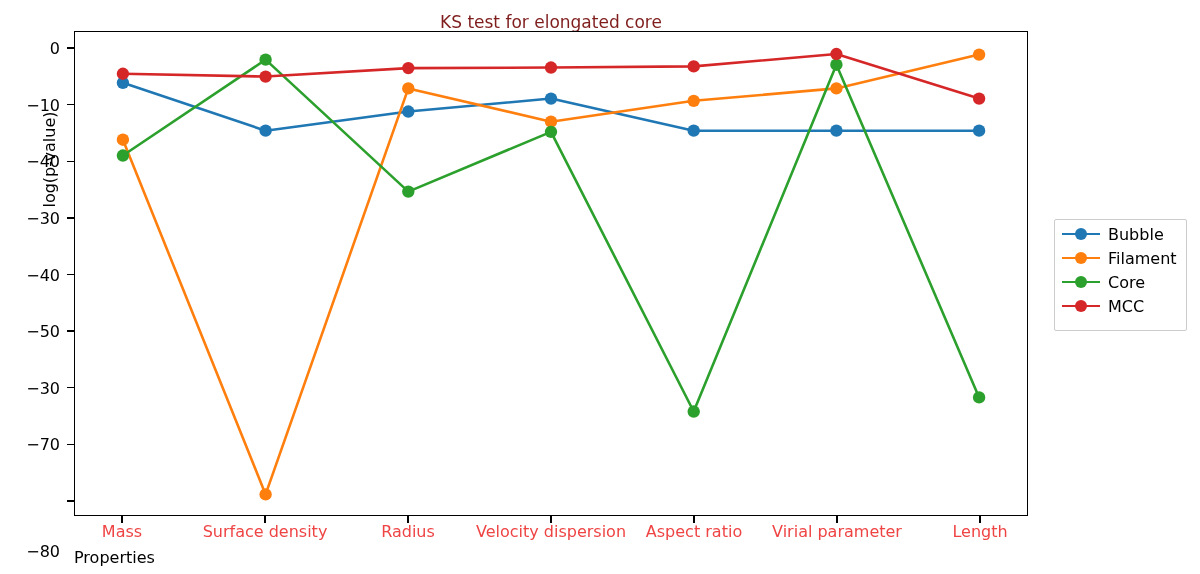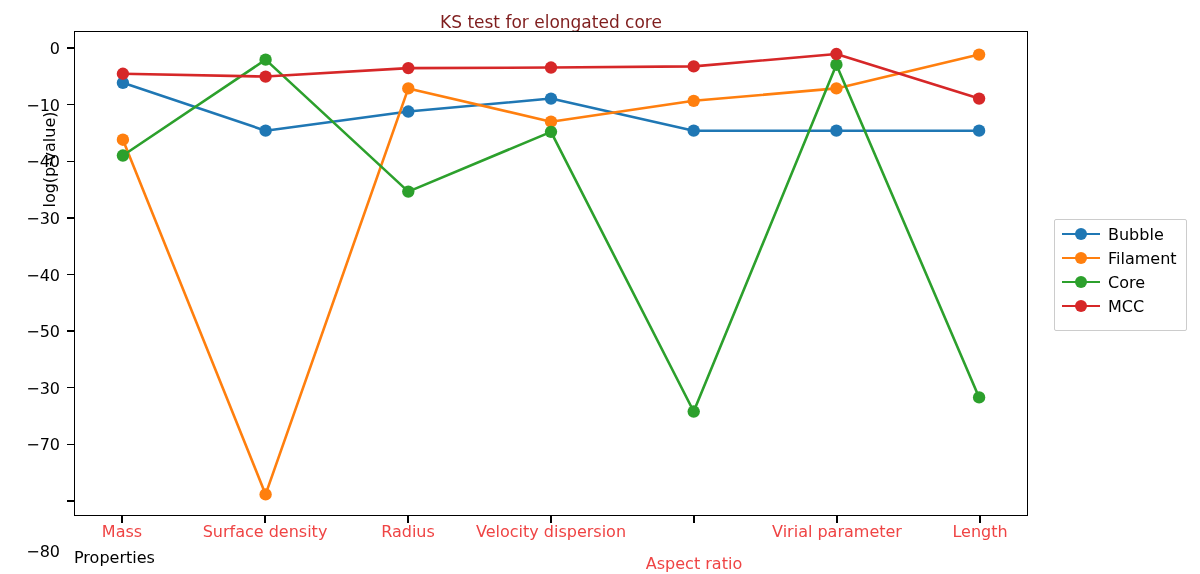--- a/index.html
+++ b/index.html
@@ -172,21 +172,21 @@
       <div class="ytick-label" style="top: 527px; margin-top: 24px;">−80</div>
       <div class="ytick-mark" style="top: 500.3px;"></div>
       <div class="xtick-label" style="left: 122px;">Mass</div>
       <div class="xtick-mark" style="left: 121.3px;"></div>
       <div class="xtick-label" style="left: 265px;">Surface density</div>
       <div class="xtick-mark" style="left: 264.3px;"></div>
       <div class="xtick-label" style="left: 408px;">Radius</div>
       <div class="xtick-mark" style="left: 407.3px;"></div>
       <div class="xtick-label" style="left: 551px;">Velocity dispersion</div>
       <div class="xtick-mark" style="left: 550.3px;"></div>
-      <div class="xtick-label" style="left: 694px; margin-top: 32px;">Aspect ratio</div>
+      <div class="xtick-label" style="left: 694px;">Aspect ratio</div>
       <div class="xtick-mark" style="left: 693.3px;"></div>
       <div class="xtick-label" style="left: 837px;">Virial parameter</div>
       <div class="xtick-mark" style="left: 836.3px;"></div>
       <div class="xtick-label" style="left: 980px;">Length</div>
       <div class="xtick-mark" style="left: 979.3px;"></div>
     </div>
 
   <div id="plot-area">
     <svg class="lines" id="series-svg" viewBox="0 0 954 485" preserveAspectRatio="none">
         <g>

